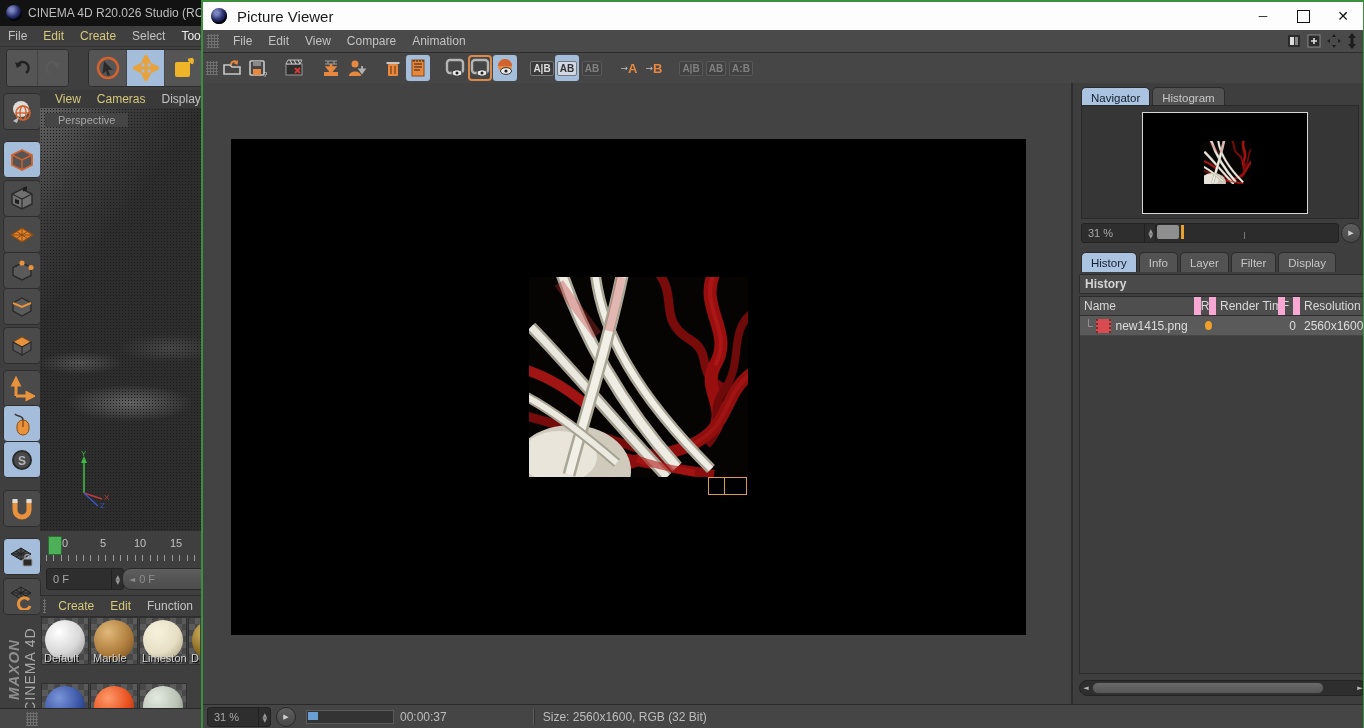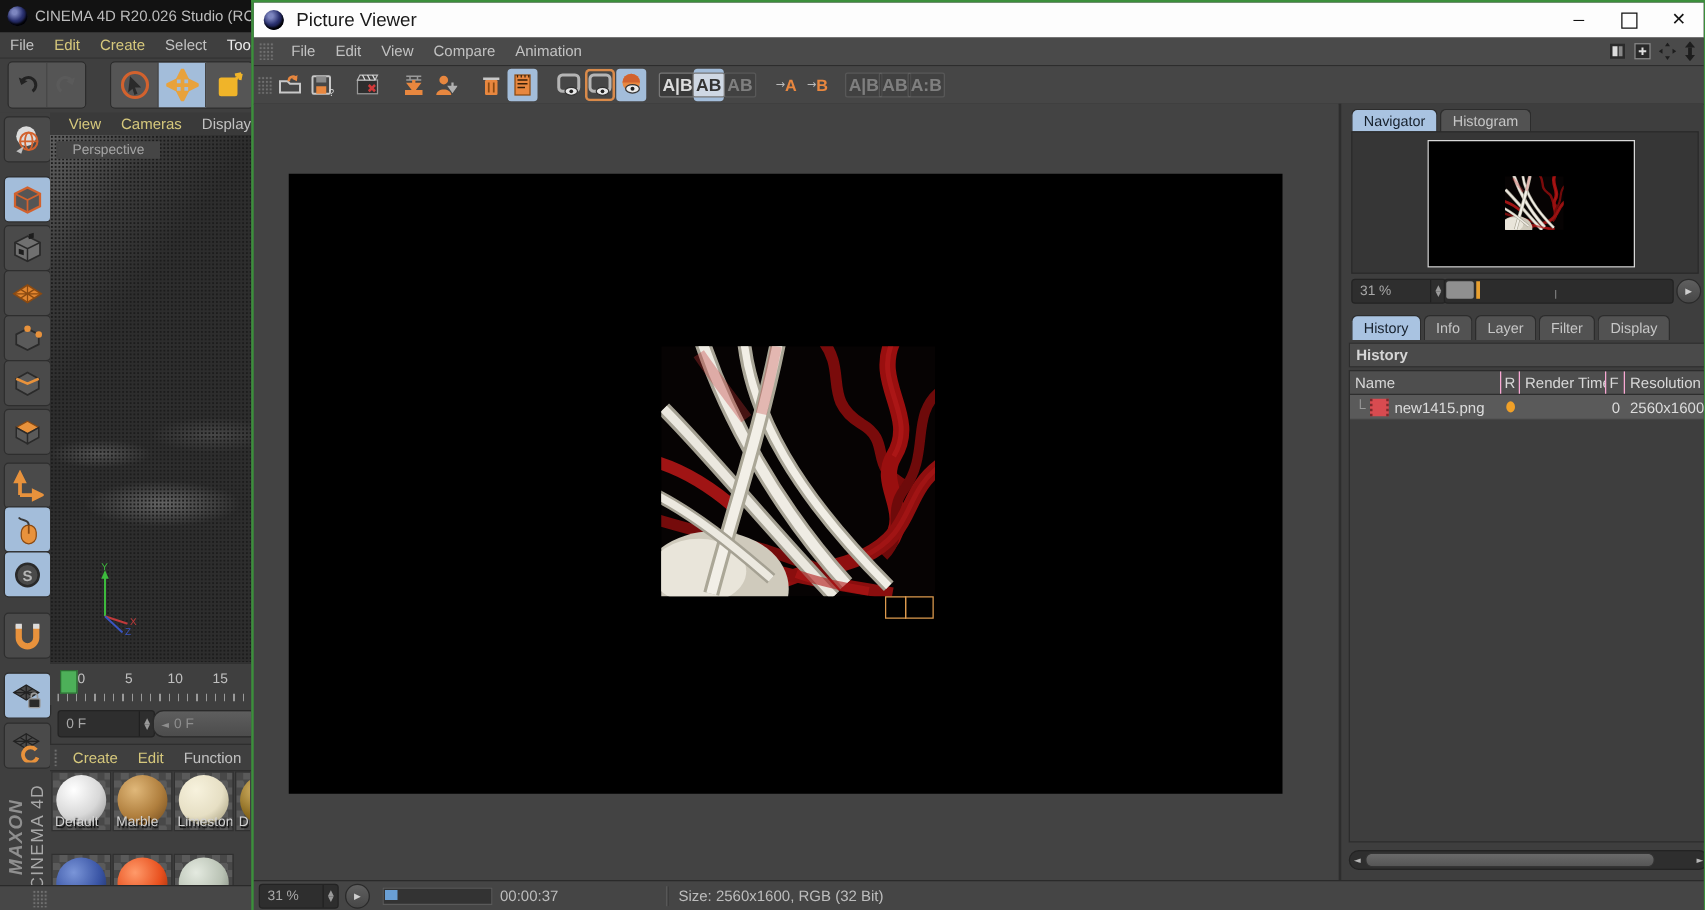--- a/index.html
+++ b/index.html
@@ -61,41 +61,41 @@
   #pv{left:201px;top:0;width:1163px;height:728px;background:#434343;border-left:2px solid #3c8f3c;border-top:2px solid #3c8f3c;border-right:1px solid #3c8f3c;box-sizing:border-box;overflow:hidden;}
   #pv-title{position:absolute;left:0;top:0;width:100%;height:28px;background:#fdfdfd;display:flex;align-items:center;color:#1a1a1a;}
   .win-btn{width:40px;height:28px;display:flex;align-items:center;justify-content:center;color:#111;}
   #pv-menubar{position:absolute;left:0;top:28px;width:100%;height:22px;background:#4a4a4a;display:flex;align-items:center;border-bottom:1px solid #2d2d2d;}
   #pv-toolbar{position:absolute;left:0;top:51px;width:100%;height:30px;background:#464646;border-bottom:1px solid #2b2b2b;display:flex;align-items:center;}
   .pvbtn{width:24px;height:26px;border-radius:3px;display:flex;align-items:center;justify-content:center;margin-right:1px;position:relative;}
   .pvbtn.sel{background:#a3bdda;}
   .pvbtn.frame-on{box-shadow:0 0 0 2px #d98a4a inset;border-radius:4px;}
   .pvbtn.dis{opacity:.38;}
   .sp{width:12px;flex:0 0 auto;}
-  .ab-txt{font-size:14px;font-weight:bold;color:#ddd;background:#3a3a3a;border:1px solid #777;border-radius:2px;padding:1px 2px;letter-spacing:0px;}
+  .ab-txt{font-size:10px;font-weight:bold;color:#ddd;background:#3a3a3a;border:1px solid #777;border-radius:2px;padding:1px 2px;letter-spacing:0px;}
   .ab-txt.lite{background:#cfd8e4;color:#333;}
   
   #canvas{position:absolute;left:0;top:81px;width:868px;height:621px;background:#434343;overflow:hidden;}
   #img{position:absolute;left:28px;top:56px;width:795px;height:496px;background:#000;}
   #render-region{position:absolute;left:298px;top:138px;width:219px;height:200px;}
   .bucket{position:absolute;border:1px solid #dd9a4e;}
   
   #rpanel{position:absolute;left:868px;top:81px;width:292px;height:621px;background:#3e3e3e;border-left:2px solid #2d2d2d;box-sizing:border-box;}
   .tab{height:17px;padding:1px 9px;display:flex;align-items:center;background:#525252;color:#c6c6c6;border:1px solid #2c2c2c;border-bottom:none;border-radius:5px 5px 0 0;margin-right:2px;font-size:11.5px;}
   .tab.sel{background:#a9c3e1;color:#16202c;}
   #nav-box{position:absolute;left:8px;top:22px;width:276px;height:112px;background:#363636;border:1px solid #2a2a2a;}
   #nav-thumb{position:absolute;left:60px;top:6px;width:164px;height:100px;background:#000;border:1px solid #d8d8d8;}
   #nav-mini{position:absolute;left:61px;top:28px;width:47px;height:43px;}
   .round-btn{border-radius:50%;background:linear-gradient(#5f5f5f,#474747);border:1px solid #2a2a2a;display:flex;align-items:center;justify-content:center;color:#cfcfcf;}
   .slider{background:#2c2c2c;border:1px solid #222;border-radius:3px;position:relative;}
   
   #hist-header{position:absolute;left:6px;top:191px;width:286px;height:20px;background:#4a4a4a;display:flex;align-items:center;border:1px solid #2c2c2c;box-sizing:border-box;font-weight:bold;color:#d5d5d5;}
   #hist-table{position:absolute;left:6px;top:213px;width:286px;height:378px;background:#3e3e3e;border:1px solid #2c2c2c;box-sizing:border-box;overflow:hidden;}
   .th-row{display:flex;height:18px;background:#4e4e4e;border-bottom:1px solid #2e2e2e;align-items:center;color:#d8d8d8;}
-  .th{padding:0 4px;border-right:1px solid #f9a8d4;white-space:nowrap;overflow:hidden;box-sizing:border-box;height:100%;display:flex;align-items:center;}
+  .th{padding:0 4px;border-right:7px solid #f9a8d4;white-space:nowrap;overflow:hidden;box-sizing:border-box;height:100%;display:flex;align-items:center;}
   .td-row{display:flex;height:19px;background:#5a5a5a;border-bottom:1px solid #454545;align-items:center;color:#dcdcdc;}
   .td{padding:0 4px;white-space:nowrap;overflow:hidden;box-sizing:border-box;display:flex;align-items:center;height:100%;}
   .w-name{width:121px;}.w-r{width:15px;justify-content:center;}.w-time{width:69px;}.w-f{width:15px;justify-content:flex-end;}.w-res{flex:1;}
   .dot{width:9px;height:9px;border-radius:50%;background:#f0a028;}
   .film{width:11px;height:14px;background:#d84b50;border-left:2px dotted #7a2a2c;border-right:2px dotted #7a2a2c;margin:0 5px 0 2px;flex:0 0 auto;}
   
   .hscroll{position:absolute;background:#2e2e2e;border:1px solid #232323;border-radius:8px;display:flex;align-items:center;}
   .hthumb{height:10px;background:linear-gradient(#6a6a6a,#555);border-radius:6px;border:1px solid #333;}
   .scroll-arrow{font-size:7px;color:#b5b5b5;width:12px;text-align:center;font-family:"DejaVu Sans",sans-serif;}
   

